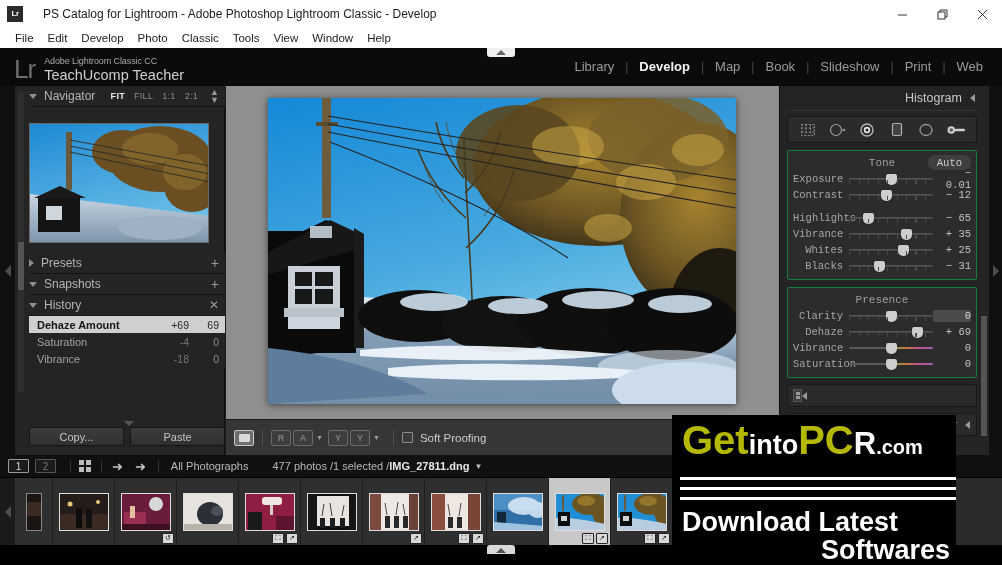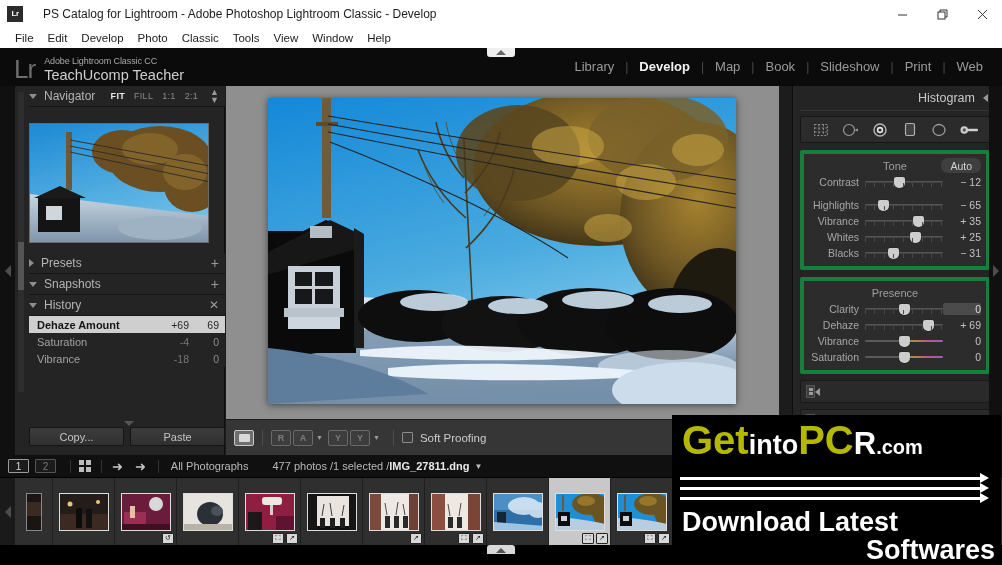--- a/index.html
+++ b/index.html
@@ -165,37 +165,37 @@
   
   .right-edge {
     position: absolute; right: 0; top: 0; width: 13px; height: 369px; background: #101010;
     display: flex; align-items: center; justify-content: center;
   }
   .edge-tri-r {
     width: 0; height: 0; border-top: 6px solid transparent; border-bottom: 6px solid transparent;
     border-left: 6px solid #4d4d4d;
   }
   .right-panel {
-    position: absolute; right: 0; top: 0; width: 210px; height: 369px;
+    position: absolute; right: 13px; top: 0; width: 210px; height: 369px;
     background: #242424; border-left: 1px solid #0d0d0d;
   }
   .rp-scrollbar { position: absolute; right: 2px; top: 230px; width: 6px; height: 120px; background: #555; }
   .rp-inner { position: absolute; left: 3px; top: 0; width: 198px; }
   .r-hdr { display: flex; align-items: center; justify-content: flex-end; height: 24px; padding-right: 6px; }
   .r-hdr-title { font-size: 12.5px; color: #c8c8c8; margin-right: 8px; }
   .tri-left { width:0;height:0;border-top:4.5px solid transparent;border-bottom:4.5px solid transparent;border-right:5.5px solid #9a9a9a; }
   .rule { height: 1px; background: #151515; border-bottom: 1px solid #333; margin: 0 4px 5px 4px; }
 
   .toolrow {
     margin: 0 4px; height: 27px; background: #2b2b2b; border: 1px solid #161616; border-radius: 2px;
     display: flex; align-items: center; justify-content: space-around; padding: 0 5px;
   }
   .ticon { width: 19px; height: 17px; display: flex; align-items: center; justify-content: center; }
 
-  .sec { margin: 7px 4px 0 4px; background: #2c2c2c; border: 4px solid #15803d; border-radius: 2px; padding: 3px 0 5px 0; }
+  .sec { margin: 7px 4px 0 4px; background: #2c2c2c; border: 1px solid #15803d; border-radius: 2px; padding: 3px 0 5px 0; font-family: Liberation Mono, monospace; }
   .sec-hdr { display: flex; align-items: center; justify-content: center; height: 17px; position: relative; }
   .sec-hdr .lbl { font-size: 11px; color: #9f9f9f; }
   .auto-btn {
     position: absolute; right: 5px; top: 1px; height: 15px; padding: 0 9px;
     background: #3f3f3f; border-radius: 7px; font-size: 10.5px; color: #d0d0d0;
     display: flex; align-items: center;
   }
   .srow { display: flex; align-items: center; height: 16px; padding: 0 5px; }
   .srow .nm { width: 56px; text-align: right; font-size: 10.5px; color: #a6a6a6; padding-right: 6px; }
   .track { position: relative; flex: 1; height: 14px; }
@@ -269,21 +269,21 @@
   .bottom-arrow {
     position: absolute; left: 487px; top: 0; width: 28px; height: 9px; background: #d8d8d8; border-radius: 3px 3px 0 0;
   }
   .bottom-arrow:after {
     content: ""; position: absolute; left: 9px; top: 3px;
     border-left: 5px solid transparent; border-right: 5px solid transparent; border-bottom: 5px solid #555;
   }
 
   
   .wm {
-    position: absolute; left: 672px; top: 415px; width: 329px; height: 150px;
+    position: absolute; left: 672px; top: 415px; width: 284px; height: 150px;
     background: #000; overflow: hidden;
   }
   .wm-line1 { position: absolute; left: 10px; top: 3px; white-space: nowrap; }
   .wm-line1 span { font-weight: bold; font-family: "Liberation Sans", sans-serif; }
   .w-get  { font-size: 40px; color: #b5b800; }
   .w-into { font-size: 27px; color: #ffffff; }
   .w-pc   { font-size: 40px; color: #b5b800; }
   .w-r    { font-size: 31px; color: #ffffff; }
   .w-com  { font-size: 20px; color: #ffffff; }
   .wm-arrows { position: absolute; left: 8px; top: 58px; width: 318px; }
@@ -652,20 +652,27 @@
             </svg>
           </div>
         </div>
 
         <div class="sec">
           <div class="sec-hdr">
             <div class="lbl">Tone</div>
             <div class="auto-btn">Auto</div>
           </div>
           <div class="srow">
+            <div class="nm">Exposure</div>
+            <div class="track ticks">
+                <div class="knob" style="left:50%"></div>
+              </div>
+            <div class="val">− 0.01</div>
+          </div>
+          <div class="srow">
             <div class="nm">Contrast</div>
             <div class="track ticks">
                 <div class="knob" style="left:44%"></div>
               </div>
             <div class="val">− 12</div>
           </div>
           <div class="gap"></div>
           <div class="srow">
             <div class="nm">Highlights</div>
             <div class="track ticks">

